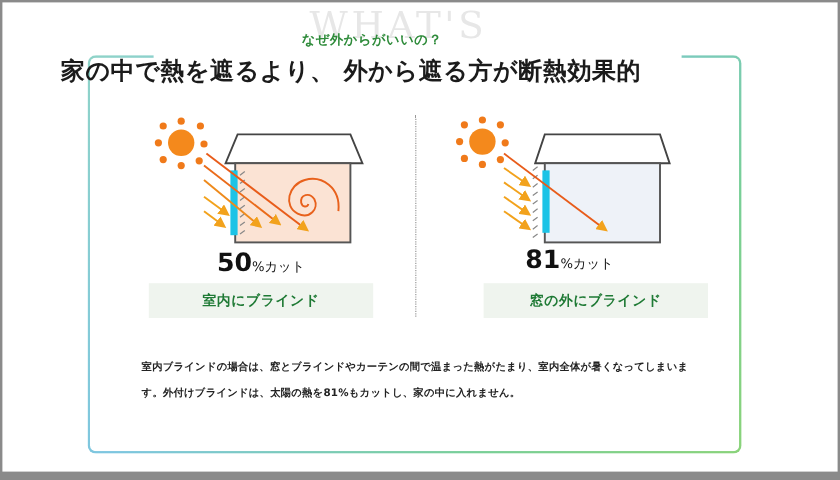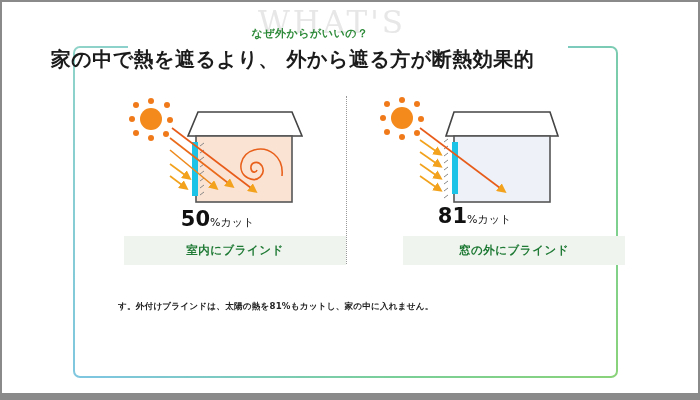--- a/index.html
+++ b/index.html
@@ -11,21 +11,21 @@
   .box { position: absolute; left: 73px; top: 46px; width: 545px; height: 332px; border-radius: 7px; border: 2px solid transparent;
     background: linear-gradient(#fff,#fff) padding-box, linear-gradient(135deg, #8fd3c8 0%, #7ec6e0 40%, #79cf97 75%, #8ad37a 100%) border-box; }
   .gap { position: absolute; left: 128px; top: 42px; width: 440px; height: 10px; background: #fff; }
   .subtitle { position: absolute; left: 0; width: 620px; top: 26px; text-align: center; font-size: 11px; font-weight: bold; color: #2e8b3a; letter-spacing: 0.5px; }
   .title { position: absolute; left: 0; width: 585px; top: 46px; text-align: center; font-size: 20px; font-weight: bold; color: #1b1b1b; letter-spacing: 0.5px; }
   .divider { position: absolute; left: 346px; top: 96px; height: 168px; border-left: 1px dotted #999; }
   .diagram { position: absolute; }
   .pct { position: absolute; text-align: center; color: #111; }
   .pct .num { font-size: 21px; font-weight: bold; }
   .pct .unit { font-size: 11px; }
-  .label { position: absolute; top: 236px; width: 222px; height: 29px; background: #eff4ee; color: #1f7a35; font-weight: bold; font-size: 11.5px; text-align: center; line-height: 29px; letter-spacing: 0.5px; }
+  .label { position: absolute; top: 236px; width: 187px; height: 29px; background: #eff4ee; color: #1f7a35; font-weight: bold; font-size: 11.5px; text-align: center; line-height: 29px; letter-spacing: 0.5px; }
   .desc { position: absolute; left: 118px; top: 295px; width: 470px; font-size: 8.6px; line-height: 22px; color: #222; font-weight: bold; letter-spacing: 0.2px; }
 </style>
 </head>
 <body>
 
 <div class="frame"></div>
 <div class="frame-bottom"></div>
 
 <div class="bg-word">WHAT'S</div>
 
@@ -120,14 +120,15 @@
   <span class="num">50</span><span class="unit">%カット</span>
 </div>
 <div class="pct" style="left:381px;top:204px;width:187px">
   <span class="num">81</span><span class="unit">%カット</span>
 </div>
 
 <div class="label" style="left:124px">室内にブラインド</div>
 <div class="label" style="left:403px">窓の外にブラインド</div>
 
 <div class="desc">
+  <div>室内ブラインドの場合は、窓とブラインドやカーテンの間で温まった熱がたまり、室内全体が暑くなってしまいま</div>
   <div>す。外付けブラインドは、太陽の熱を81%もカットし、家の中に入れません。</div>
 </div>
 
 </body></html>

